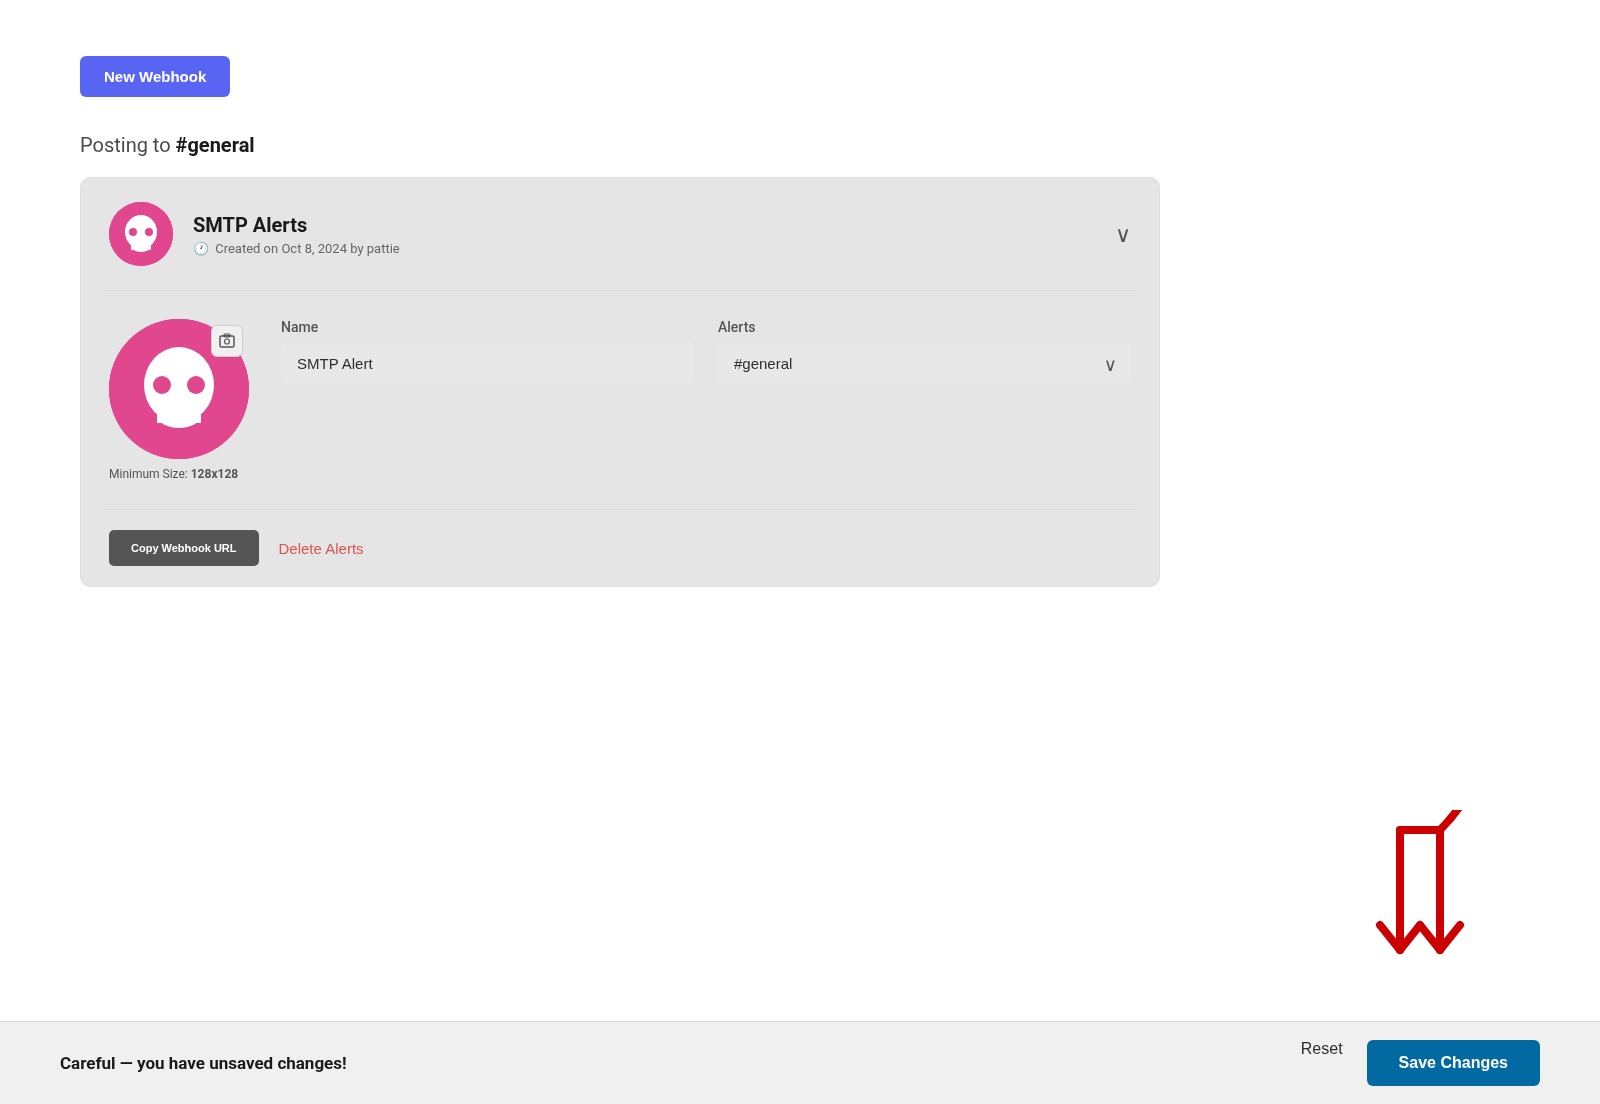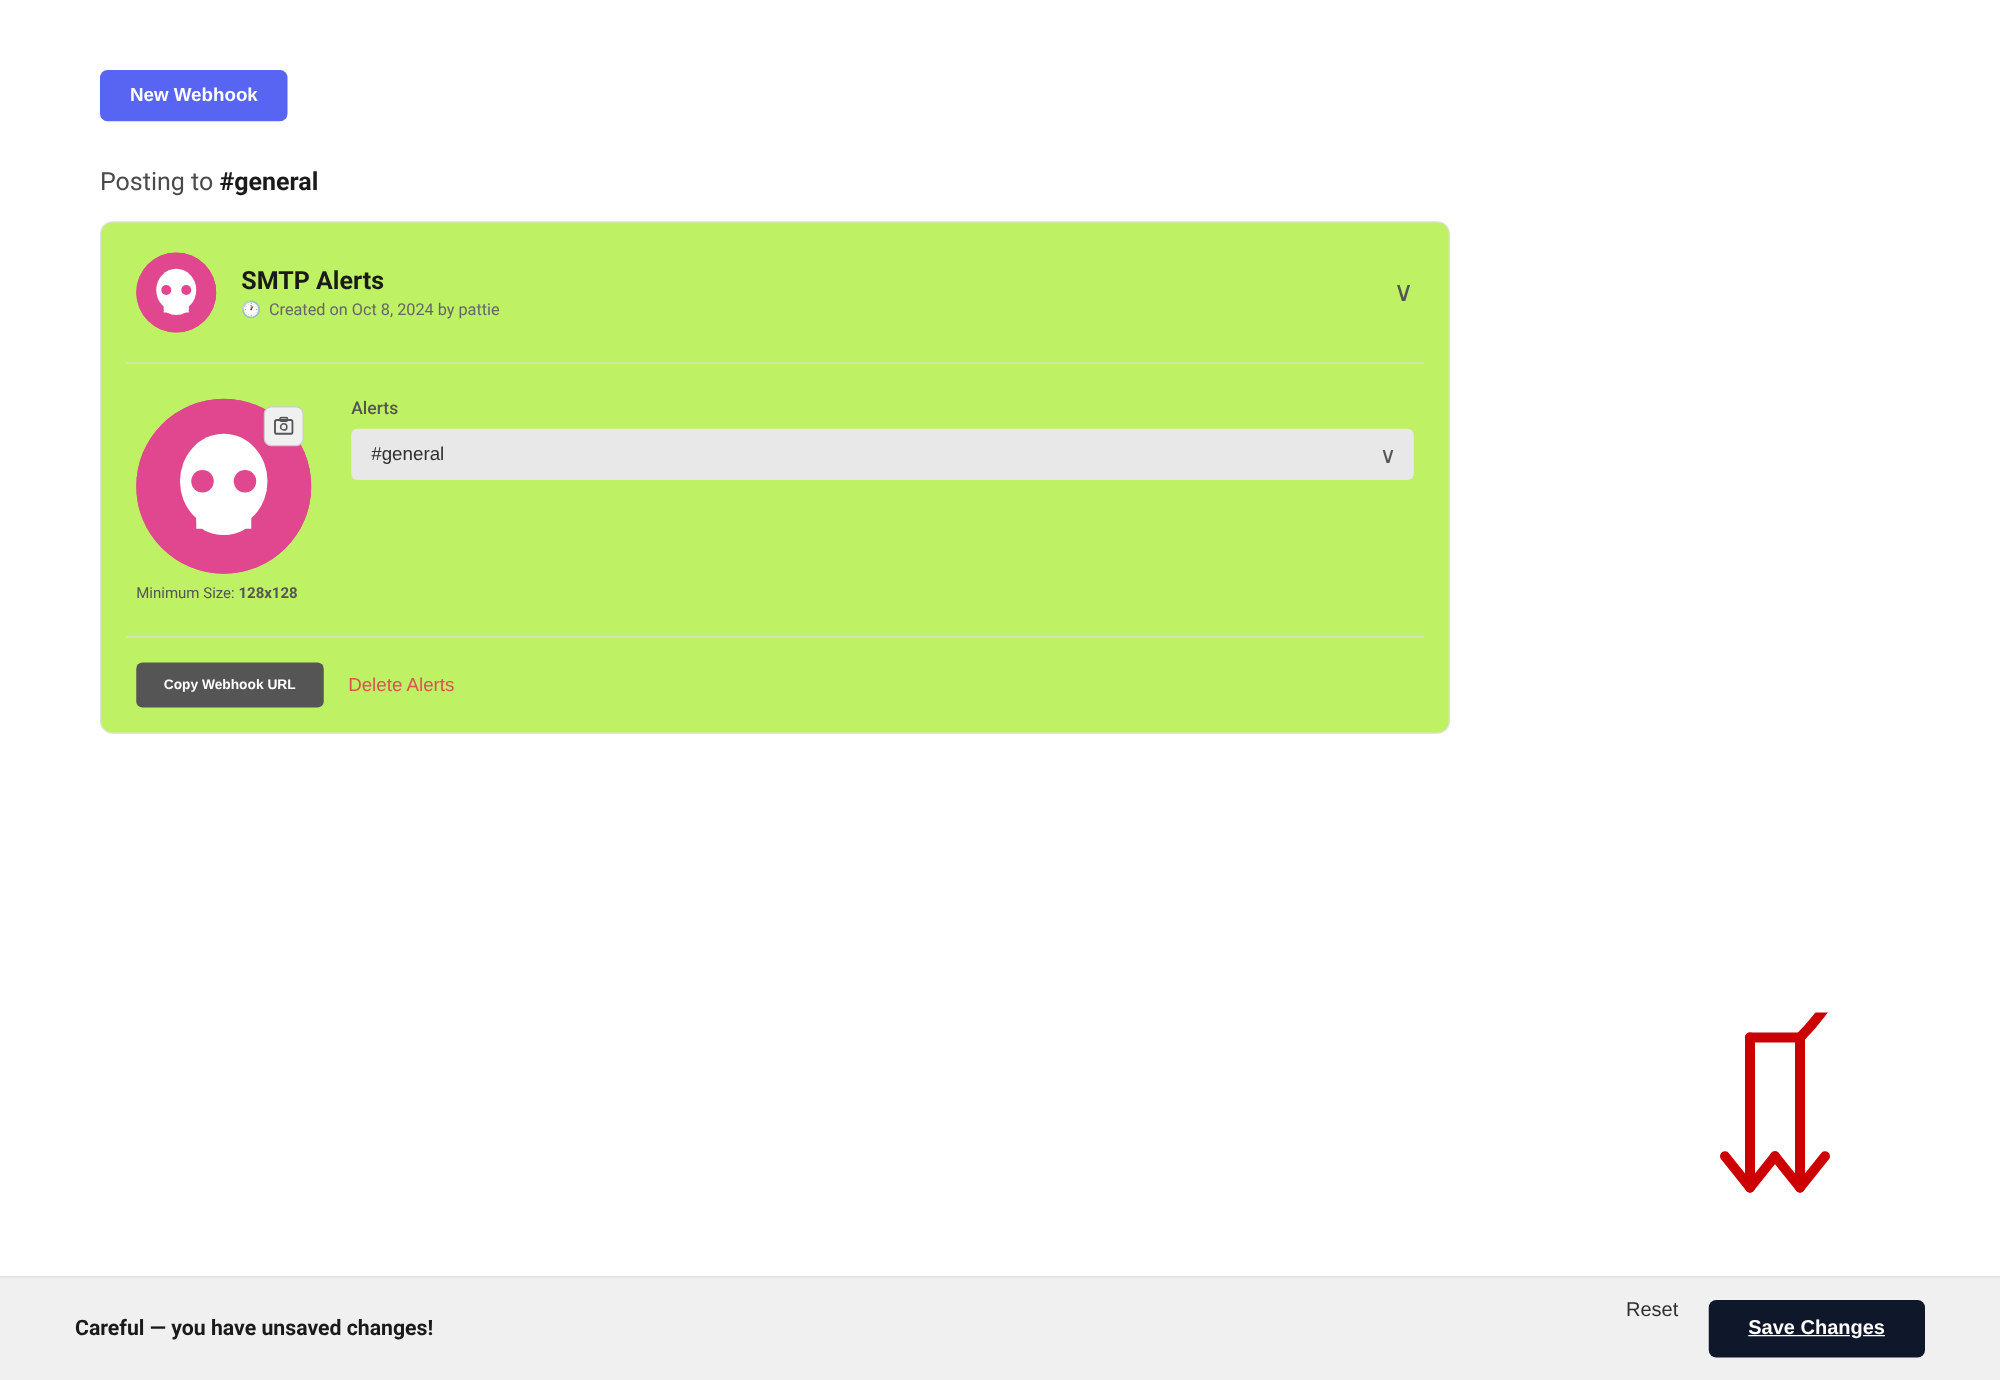--- a/index.html
+++ b/index.html
@@ -40,21 +40,21 @@
 
     .posting-to strong {
       font-weight: 700;
       color: #1a1a1a;
     }
 
     
     .webhook-card {
       border: 1.5px solid #e0e0e0;
       border-radius: 10px;
-      background: #bef264;
+      background: #e5e5e5;
       overflow: hidden;
     }
 
     
     .card-header {
       display: flex;
       align-items: center;
       justify-content: space-between;
       padding: 24px 28px;
     }
@@ -292,29 +292,28 @@
     .reset-btn {
       background: none;
       border: none;
       font-size: 16px;
       color: #2e2e2e;
       cursor: pointer;
       font-weight: 500;
     }
 
     .save-changes-btn {
-      background: #0f172a;
+      background: #0369a1;
       color: #fff;
       border: none;
       border-radius: 6px;
       padding: 14px 32px;
       font-size: 16px;
       font-weight: 600;
       cursor: pointer;
-      text-decoration: underline;
     }
 
     
     .arrow-container {
       position: absolute;
       right: 120px;
       bottom: 90px;
       pointer-events: none;
     }
 
@@ -389,20 +388,24 @@
           </div>
         </div>
         <div class="avatar-min-size">
           <span>Minimum Size: </span><strong>128x128</strong>
         </div>
       </div>
 
       <div class="form-section">
         <div class="form-row">
 
+          <div class="form-group name-group">
+            <label class="form-label">Name</label>
+            <input class="form-input" type="text" value="SMTP Alert" style="">
+          </div>
 
           <div class="form-group channel-group">
             <label class="form-label">Alerts</label>
             <div class="form-select-wrap">
               <select class="form-select">
                 <option>#general</option>
                 <option>#alerts</option>
                 <option>#random</option>
               </select>
               <span class="select-chevron">∨</span>

